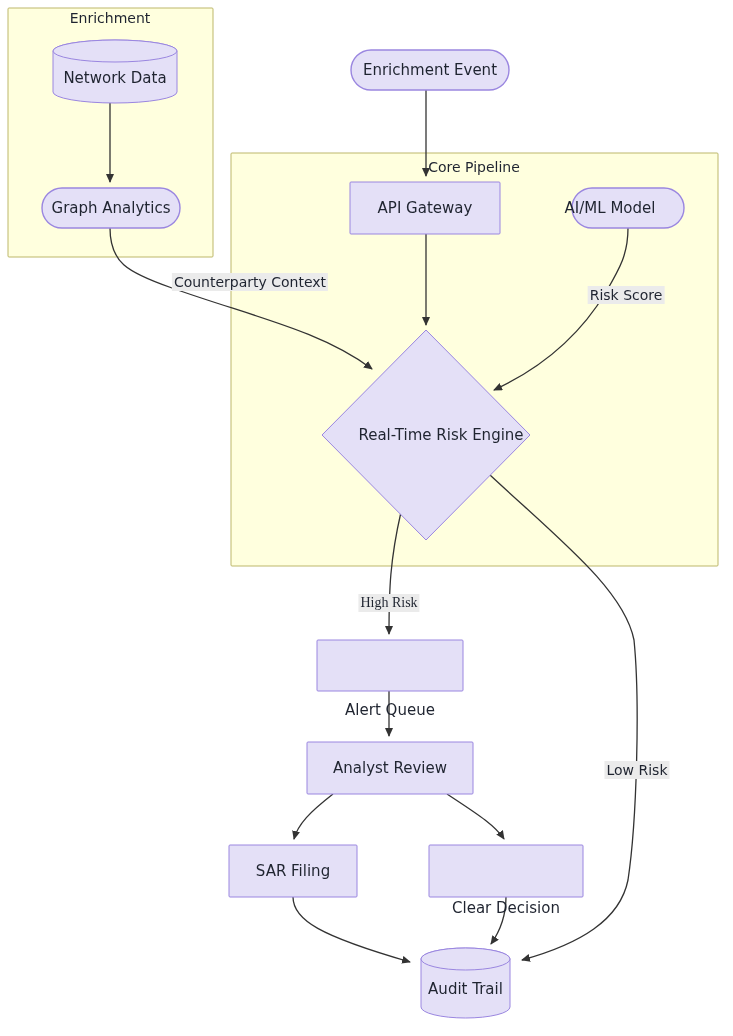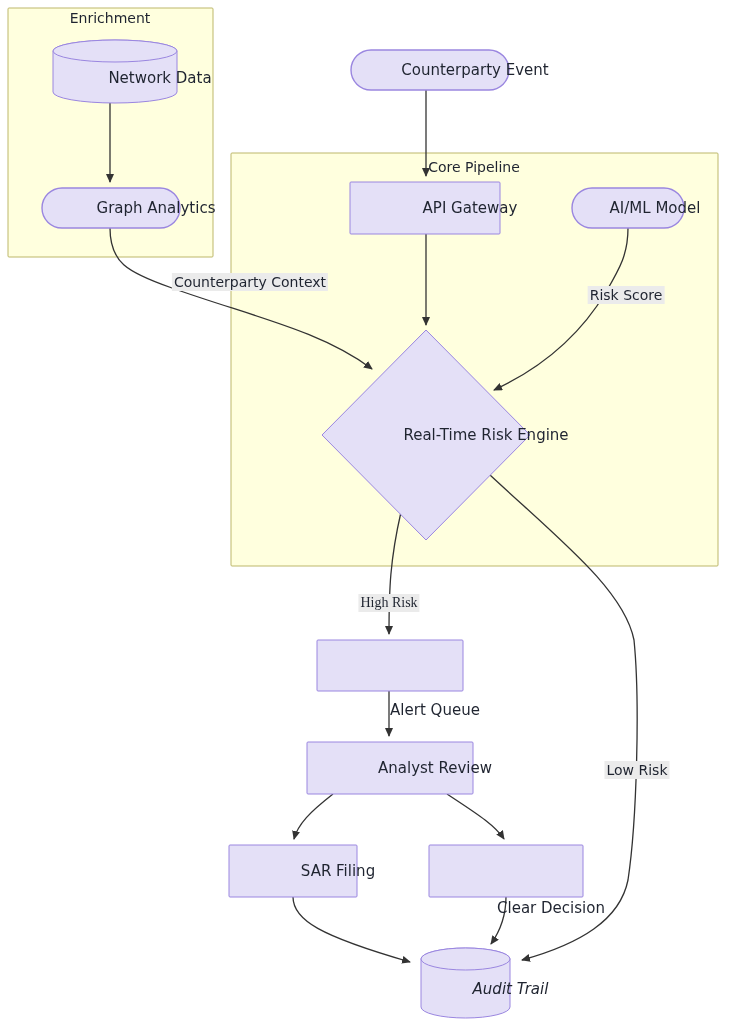--- a/index.html
+++ b/index.html
@@ -27,21 +27,20 @@
     position: absolute;
     display: flex;
     align-items: center;
     justify-content: center;
     text-align: center;
     color: #1f2430;
     font-size: 15px;
     line-height: 1.2;
     white-space: nowrap;
     pointer-events: none;
-    padding-left: 45px;
   }
   .edge-label {
     position: absolute;
     background: #ebebeb;
     color: #1f2430;
     font-size: 14px;
     line-height: 1.15;
     padding: 1px 2px;
     white-space: nowrap;
     transform: translateX(-50%);
@@ -105,29 +104,29 @@
       <rect x="429" y="845" width="154" height="52" rx="1" ry="1" fill="#e4e0f7" stroke="#9a86e0" stroke-width="1"></rect>
       <g>
         <path d="M 421,959 a 44.5,11 0 0,1 89,0 L 510,1007 a 44.5,11 0 0,1 -89,0 Z" fill="#e4e0f7" stroke="#9a86e0" stroke-width="1"></path>
         <ellipse cx="465.5" cy="959" rx="44.5" ry="11" fill="#e4e0f7" stroke="#9a86e0" stroke-width="1"></ellipse>
       </g>
     </svg>
 
   <div id="node-labels">
       <div class="node-label" style="left: 53px; top: 52px; width: 124px; height: 51px;">Network Data</div>
       <div class="node-label" style="left: 42px; top: 188px; width: 138px; height: 40px;">Graph Analytics</div>
-      <div class="node-label" style="left: 351px; top: 50px; width: 158px; height: 40px;">Counterparty Event</div>
+      <div class="node-label" style="left: 351px; top: 50px; width: 158px; height: 40px;">Enrichment Event</div>
       <div class="node-label" style="left: 350px; top: 182px; width: 150px; height: 52px; text-align: center;">API Gateway</div>
       <div class="node-label" style="left: 554px; top: 188px; width: 112px; height: 40px; text-align: right;">AI/ML Model</div>
       <div class="node-label" style="left: 337px; top: 423px; width: 208px; height: 24px;">Real-Time Risk Engine</div>
       <div class="node-label" style="left: 317px; top: 640px; width: 146px; height: 51px; margin-top: 44px;">Alert Queue</div>
       <div class="node-label" style="left: 307px; top: 742px; width: 166px; height: 52px; border-radius: 26px;">Analyst Review</div>
       <div class="node-label" style="left: 229px; top: 845px; width: 128px; height: 52px;">SAR Filing</div>
       <div class="node-label" style="left: 429px; top: 845px; width: 154px; height: 52px; margin-top: 37px;">Clear Decision</div>
-      <div class="node-label" style="left: 421px; top: 960px; width: 89px; height: 58px; font-style: italic;">Audit Trail</div>
+      <div class="node-label" style="left: 421px; top: 960px; width: 89px; height: 58px;">Audit Trail</div>
     </div>
 
   <div id="edge-labels">
       <div class="edge-label" style="left: 250px; top: 273px;">Counterparty Context</div>
       <div class="edge-label" style="left: 626px; top: 286px; text-align: right;">Risk Score</div>
       <div class="edge-label" style="left: 389px; top: 594px; font-family: Liberation Serif, serif;">High Risk</div>
       <div class="edge-label" style="left: 637px; top: 761px;">Low Risk</div>
     </div>
 
 </div>

